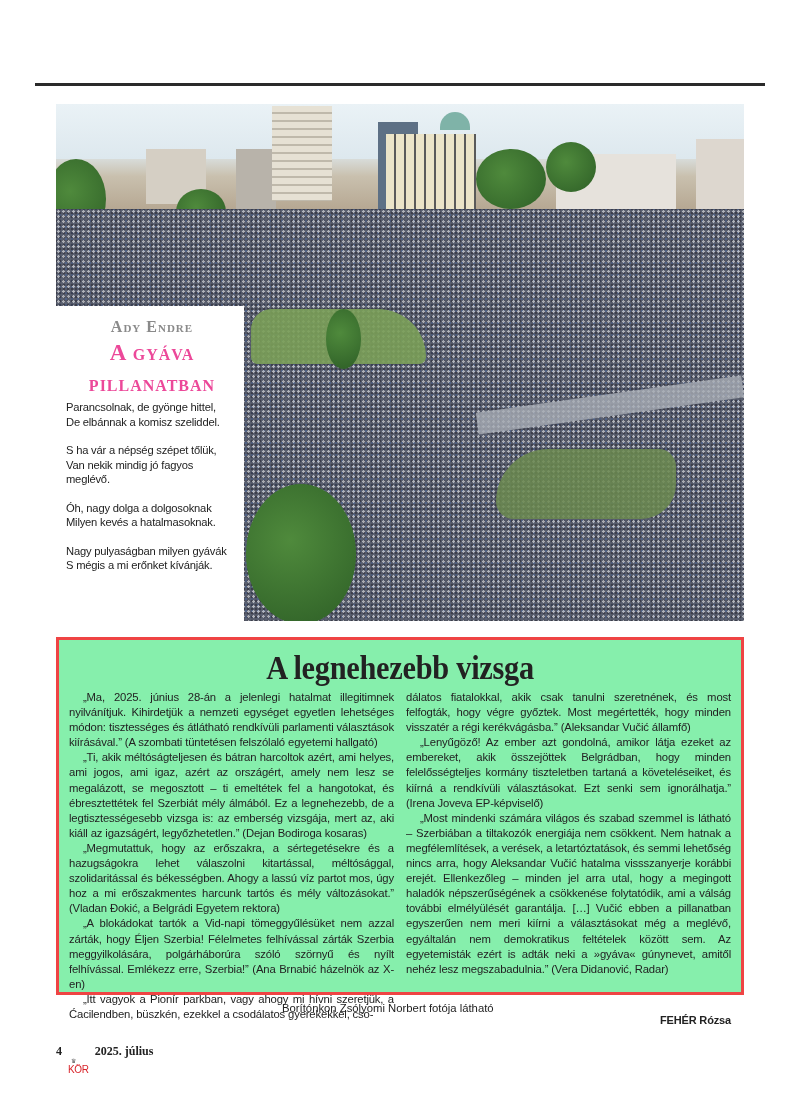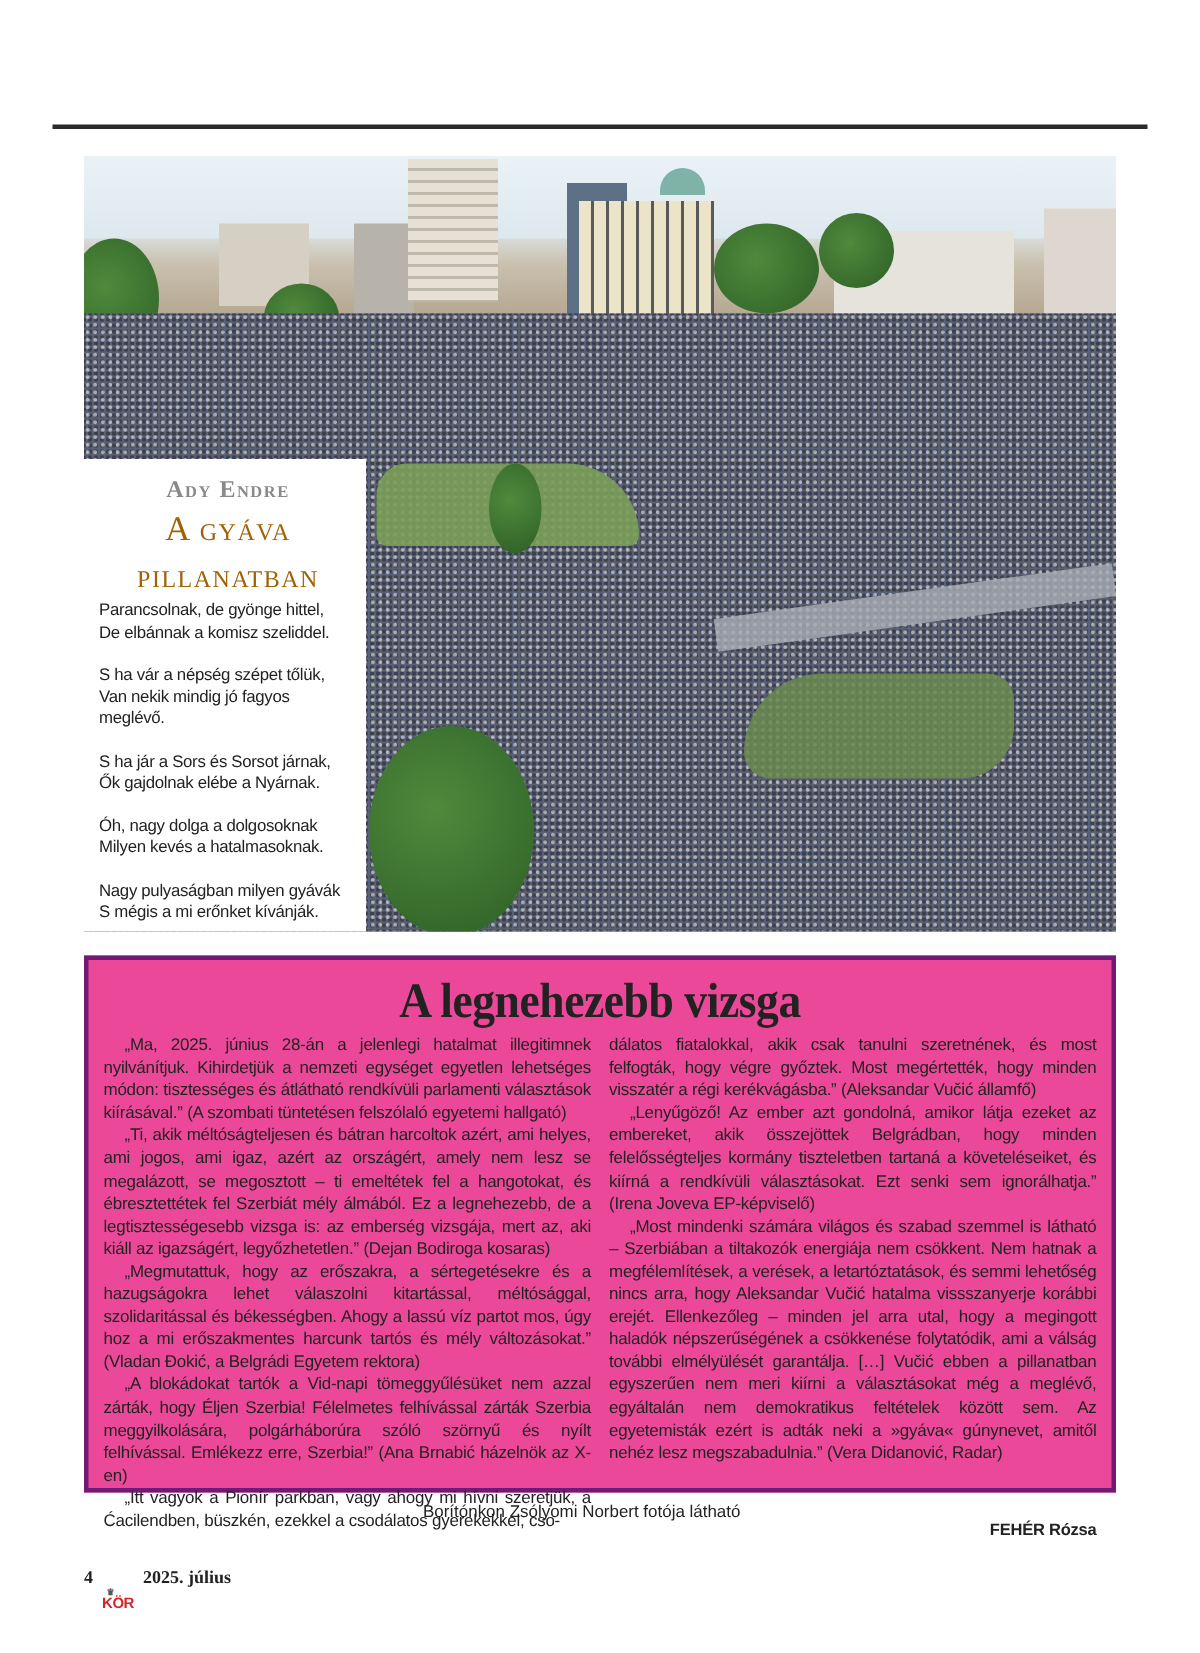--- a/index.html
+++ b/index.html
@@ -35,36 +35,36 @@
       radial-gradient(circle, rgba(255,255,255,.55) 1px, transparent 1.5px) 0 0/5px 5px,
       radial-gradient(circle, rgba(40,40,50,.6) 1.2px, transparent 1.7px) 2px 2px/4px 4px,
       radial-gradient(circle, rgba(70,100,160,.45) 1px, transparent 1.5px) 1px 3px/6px 6px,
       #5a6070; }
   .photo .grass { position:absolute; left:195px; top:205px; width:175px; height:55px; background:#7a9f58; border-radius: 30px 70px 10px 10px; opacity:.9; }
   .photo .grass2 { position:absolute; left:440px; top:345px; width:180px; height:70px; background:#6b8a4f; border-radius: 60px 20px 40px 20px; opacity:.85; }
   .photo .path { position:absolute; left:420px; top:290px; width:268px; height:22px; background:#a8adb5; transform: rotate(-8deg); opacity:.8; }
 
   .poem-box { position:absolute; left:56px; top:306px; width:188px; height:315px; background:#ffffff; padding: 12px 6px 0 10px; }
   .poem-author { text-align:center; font-family:"Liberation Serif","DejaVu Serif",serif; font-weight:bold; color:#8a8a8a; font-size:16px; font-variant: small-caps; letter-spacing:1px; }
-  .poem-title { text-align:center; font-family:"Liberation Serif","DejaVu Serif",serif; font-weight:normal; color:#a16207; font-size:23px; font-variant: small-caps; line-height:31px; letter-spacing:1px; margin-top:1px; }
+  .poem-title { text-align:center; font-family:"Liberation Serif","DejaVu Serif",serif; font-weight:bold; color:#ec4899; font-size:23px; font-variant: small-caps; line-height:31px; letter-spacing:1px; margin-top:1px; }
   .poem-stanzas { margin-top:1px; }
   .stanza { font-size:11.2px; line-height:14.5px; color:#222; margin-bottom:14px; letter-spacing:-.2px; }
 
-  .article-box { position:absolute; left:56px; top:637px; width:688px; height:358px; background:#ec4899; border:3px solid #701a75; padding: 8px 10px 0 10px; }
+  .article-box { position:absolute; left:56px; top:637px; width:688px; height:358px; background:#86efac; border:3px solid #ef4444; padding: 8px 10px 0 10px; }
   .headline { text-align:center; font-family:"Liberation Serif","DejaVu Serif",serif; font-weight:bold; font-size:33px; color:#222; line-height:40px; letter-spacing:-.3px; transform: scaleX(.92); }
   .cols { display:flex; gap:12px; margin-top:2px; }
   .col { flex:1; font-size:11.3px; line-height:15.1px; color:#222; text-align:justify; letter-spacing:-.15px; }
   .col p { text-indent:14px; }
   .col p.cont { text-indent:0; }
   .signature { text-align:right; font-weight:bold; font-size:11px; margin-top:36px; }
 
   .cover-caption { position:absolute; left:282px; top:1002px; font-size:11.3px; font-weight:normal; color:#222; }
 
   .footer { position:absolute; left:56px; top:1027px; display:flex; align-items:center; gap:6px; font-family:"Liberation Serif","DejaVu Serif",serif; font-weight:bold; font-size:12px; color:#222; }
-  .logo { position:relative; color:#d8232a; font-family:"Liberation Sans",sans-serif; font-weight:700; font-size:10px; letter-spacing:-.3px;margin-top:37px; }
+  .logo { position:relative; color:#d8232a; font-family:"Liberation Sans",sans-serif; font-weight:400; font-size:10px; letter-spacing:-.3px;margin-top:37px; }
   .logo .crown { position:absolute; left:3px; top:-7px; font-size:6px; color:#555; }
 </style>
 </head>
 <body>
 
 <div class="top-rule"></div>
 
 <div class="photo" title="Aerial view of a large protest crowd filling a city square">
   <div class="sky"></div>
   <div class="bld b6"></div>
@@ -97,24 +97,20 @@
   <div class="poem-stanzas">
     <div class="stanza">
       <div>Parancsolnak, de gyönge hittel,</div>
       <div>De elbánnak a komisz szeliddel.</div>
     </div>
     <div class="stanza">
       <div>S ha vár a népség szépet tőlük,</div>
       <div>Van nekik mindig jó fagyos meglévő.</div>
     </div>
     <div class="stanza">
-      <div>S ha jár a Sors és Sorsot járnak,</div>
-      <div>Ők gajdolnak elébe a Nyárnak.</div>
-    </div>
-    <div class="stanza">
       <div>Óh, nagy dolga a dolgosoknak</div>
       <div>Milyen kevés a hatalmasoknak.</div>
     </div>
     <div class="stanza">
       <div>Nagy pulyaságban milyen gyávák</div>
       <div>S mégis a mi erőnket kívánják.</div>
     </div>
   </div>
 </div>
 

